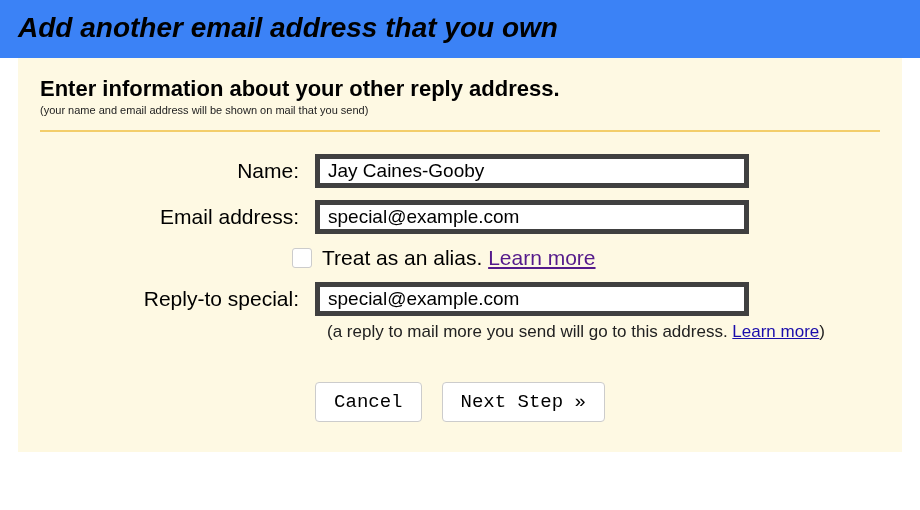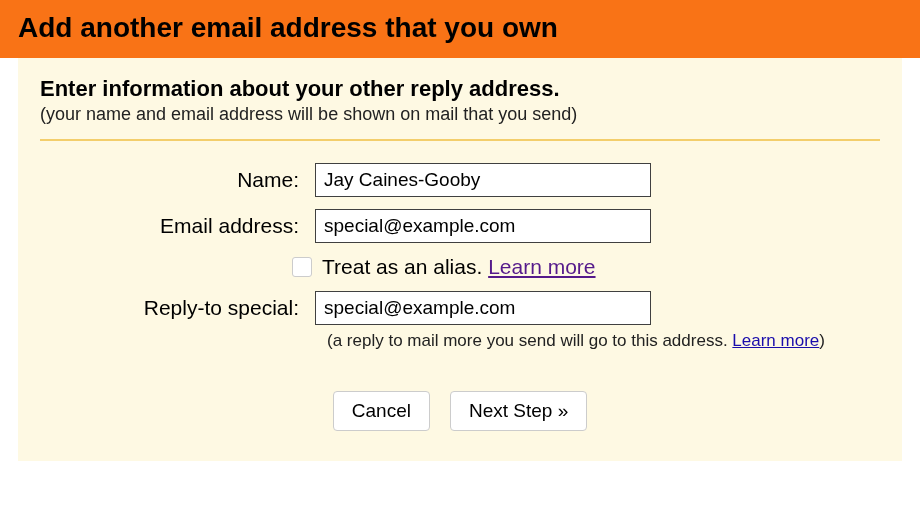--- a/index.html
+++ b/index.html
@@ -7,41 +7,42 @@
       margin: 0;
       padding: 0;
     }
     body {
       font-family: Arial, Helvetica, sans-serif;
       background: #fff;
       width: 920px;
       height: 510px;
     }
     .header-bar {
-      background: #f97316;
+      background: #3b82f6;
       padding: 12px 4px 14px 18px;
+      font-style: italic;
     }
     .header-bar h1 {
       font-size: 28px;
       font-weight: bold;
       color: #000;
     }
     .content-panel {
       background: #fef9e3;
       margin: 0 18px 0 18px;
       padding: 18px 22px 30px 22px;
     }
     .section-title {
       font-size: 22px;
       font-weight: bold;
       color: #000;
       margin-bottom: 2px;
     }
     .section-subtitle {
-      font-size: 18px;
+      font-size: 11px;
       color: #222;
       margin-bottom: 14px;
     }
     .divider {
       height: 2px;
       background: #f3ce6b;
       margin-bottom: 22px;
     }
     .form-row {
       display: flex;
@@ -52,23 +53,23 @@
       width: 275px;
       text-align: right;
       font-size: 21px;
       color: #000;
       padding-right: 16px;
     }
     .form-value {
       flex: 1;
     }
     input[type="text"] {
-      width: 336px;
+      width: 434px;
       height: 34px;
-      border: 1px solid #404040;
+      border: 5px solid #404040;
       background: #fff;
       font-size: 19px;
       padding: 4px 8px;
       color: #000;
       font-family: Arial, Helvetica, sans-serif;
     }
     .checkbox-row {
       display: flex;
       align-items: center;
       margin-bottom: 12px;
@@ -110,21 +111,21 @@
       gap: 20px;
     }
     .btn {
       background: #fff;
       border: 1px solid #ccc;
       border-radius: 4px;
       padding: 8px 18px;
       font-size: 19px;
       color: #000;
       cursor: pointer;
-      font-family: Liberation Sans, sans-serif;
+      font-family: Liberation Mono, monospace;
     }
   </style>
 </head>
 <body>
 
 <div class="header-bar">
   <h1>Add another email address that you own</h1>
 </div>
 
 <div class="content-panel">

